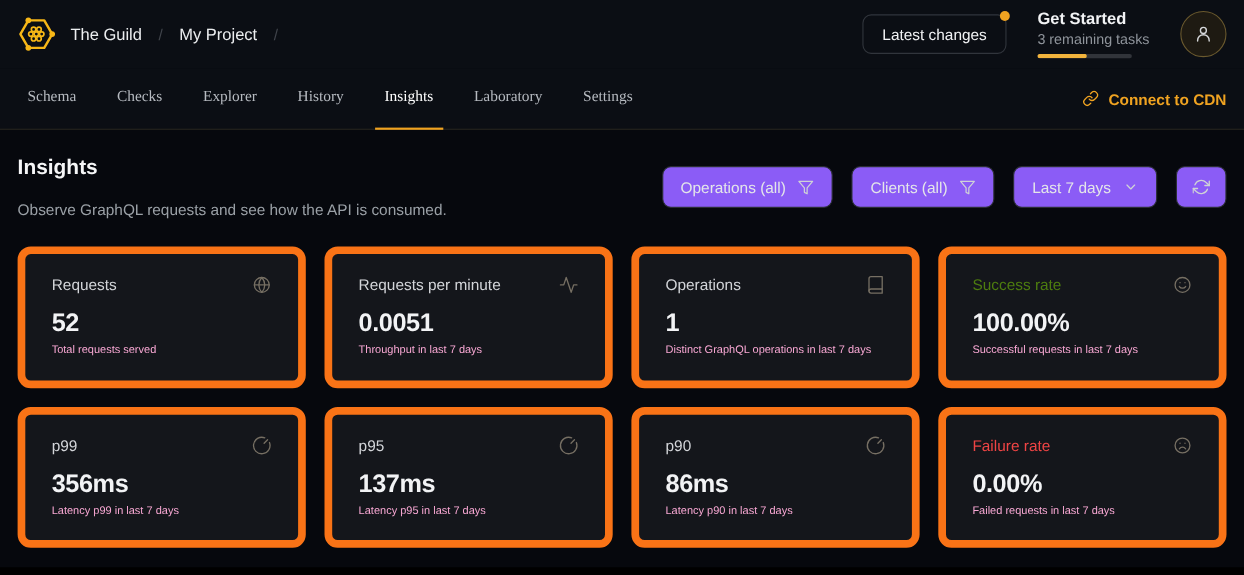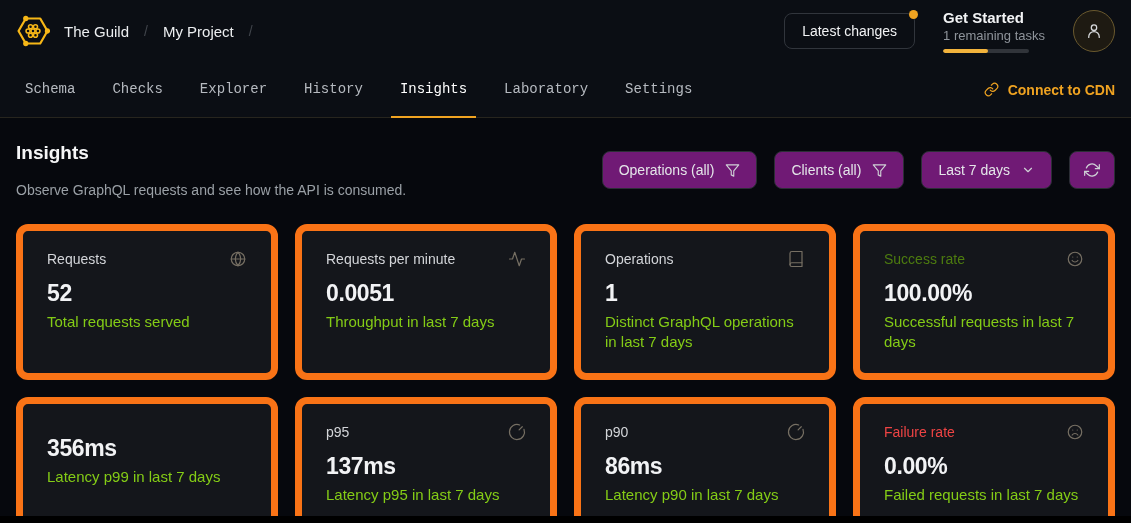--- a/index.html
+++ b/index.html
@@ -23,41 +23,41 @@
   .get-started { cursor:pointer; }
   .gs-title { font-size:15px; font-weight:700; color:#f2f3f5; }
   .gs-sub { font-size:13px; color:#8f949b; margin-top:2px; }
   .gs-bar { margin-top:6px; height:4px; width:86px; background:#31343a; border-radius:2px; overflow:hidden; }
   .gs-fill { height:100%; background:var(--progress,#f2b33c); border-radius:2px; }
   .avatar { width:42px; height:42px; border-radius:50%; background:#1e1a12; border:1.5px solid #6a592e; display:flex; align-items:center; justify-content:center; color:#d6d8db; cursor:pointer; }
 
   
   .navrow { height:56px; background:#0b0e14; border-bottom:1px solid #27251e; display:flex; align-items:stretch; justify-content:space-between; padding:0 16px; }
   .tabs { display:flex; gap:19px; }
-  .tab { background:none; border:none; border-bottom:2px solid transparent; color:#b6bac0; font-size:14px; padding:0 9px; cursor:pointer; font-family:Liberation Mono, monospace; margin-bottom:-1px; }
+  .tab { background:none; border:none; border-bottom:2px solid transparent; color:#b6bac0; font-size:14px; padding:0 9px; cursor:pointer; font-family:Liberation Serif, serif; margin-bottom:-1px; }
   .tab.active { color:#ffffff; border-bottom-color:var(--accent,#f0a321); }
   .cdn-link { display:flex; align-items:center; gap:9px; color:var(--accent,#f0a321); font-size:14px; text-decoration:none; cursor:pointer;font-weight:bold; }
 
   
   .content { padding:24px 16px; }
   .content-head { display:flex; justify-content:space-between; align-items:center; }
   .page-title { font-size:19px; font-weight:700; color:#f5f6f7; }
   .page-subtitle { font-size:14px; color:#9aa0a6; margin-top:18px; }
   .filters { display:flex; gap:17px; align-items:center; }
-  .filter-btn { display:flex; align-items:center; gap:11px; background:#701a75; border:1px solid #2b2e35; border-radius:8px; height:38px; padding:0 16px; color:#e4e6e9; font-size:14px; cursor:pointer; font-family:inherit; }
+  .filter-btn { display:flex; align-items:center; gap:11px; background:#8b5cf6; border:1px solid #2b2e35; border-radius:8px; height:38px; padding:0 16px; color:#e4e6e9; font-size:14px; cursor:pointer; font-family:inherit; }
   .filter-btn svg { color:#cfd2d6; }
   .icon-btn { width:46px; justify-content:center; padding:0; }
 
   .cards { display:grid; grid-template-columns:repeat(4,1fr); gap:17px; margin-top:26px; }
   .card { background:#14161b; border:7px solid #f97316; border-radius:12px; padding:19px 24px 20px; }
   .card-head { display:flex; justify-content:space-between; align-items:center; }
   .card-title { font-size:14px; font-weight:500; color:#d3d5d9; }
   .card-icon { color:#766f63; display:flex; }
   .card-value { font-size:23px; font-weight:700; color:#f2f3f5; margin-top:12px; letter-spacing:-0.4px; }
-  .card-subtitle { font-size:15px; color:#84cc16; margin-top:5px; line-height:1.35; }
+  .card-subtitle { font-size:10px; color:#f9a8d4; margin-top:5px; line-height:1.35; }
 </style>
 </head>
 <body>
 
 <div class="app" style="--accent: #f0a321; --progress: #f2b33c;">
 
   <header class="topbar">
     <div class="topbar-left">
       <span class="logo">
         <svg width="34" height="34" viewBox="0 0 40 40" fill="none">
@@ -83,21 +83,21 @@
         <span class="sep">/</span>
       </nav>
     </div>
     <div class="topbar-right">
       <button class="latest-changes">
         <span>Latest changes</span>
         <span class="notif-dot"></span>
       </button>
       <div class="get-started">
         <div class="gs-title">Get Started</div>
-        <div class="gs-sub">1 remaining tasks</div>
+        <div class="gs-sub">3 remaining tasks</div>
         <div class="gs-bar">
             <div class="gs-fill" id="gs-fill" style="width: 52%;"></div>
           </div>
       </div>
       <button class="avatar">
         <svg width="18" height="18" viewBox="0 0 24 24" fill="none" stroke="currentColor" stroke-width="1.7" stroke-linecap="round" stroke-linejoin="round">
             <circle cx="12" cy="7.5" r="3.6"></circle>
             <path d="M5 20.5v-.8a7 7 0 0 1 14 0v.8"></path>
           </svg>
       </button>
@@ -211,20 +211,29 @@
                 <line x1="9" y1="9.3" x2="9.01" y2="9.3"></line>
                 <line x1="15" y1="9.3" x2="15.01" y2="9.3"></line>
               </svg>
             </span>
     </div>
     <div class="card-value">100.00%</div>
     <div class="card-subtitle">Successful requests in last 7 days</div>
   </div>
 
   <div class="card">
+    <div class="card-head">
+      <span class="card-title">p99</span>
+      <span class="card-icon">
+              <svg width="18" height="18" viewBox="0 0 24 24" fill="none" stroke="currentColor" stroke-width="1.6" stroke-linecap="round" stroke-linejoin="round">
+                <path d="M15.6 2.7a10 10 0 1 0 5.7 5.7"></path>
+                <path d="M14.8 9.2 19 5"></path>
+              </svg>
+            </span>
+    </div>
     <div class="card-value">356ms</div>
     <div class="card-subtitle">Latency p99 in last 7 days</div>
   </div>
 
   <div class="card">
     <div class="card-head">
       <span class="card-title">p95</span>
       <span class="card-icon">
               <svg width="18" height="18" viewBox="0 0 24 24" fill="none" stroke="currentColor" stroke-width="1.6" stroke-linecap="round" stroke-linejoin="round">
                 <path d="M15.6 2.7a10 10 0 1 0 5.7 5.7"></path>

